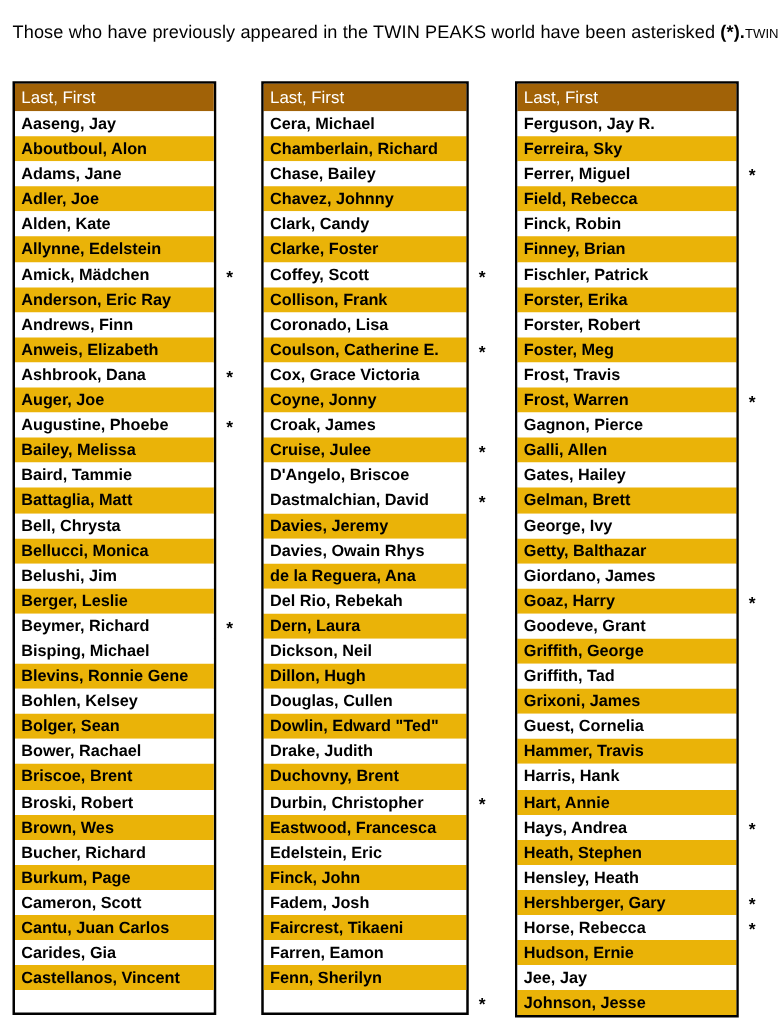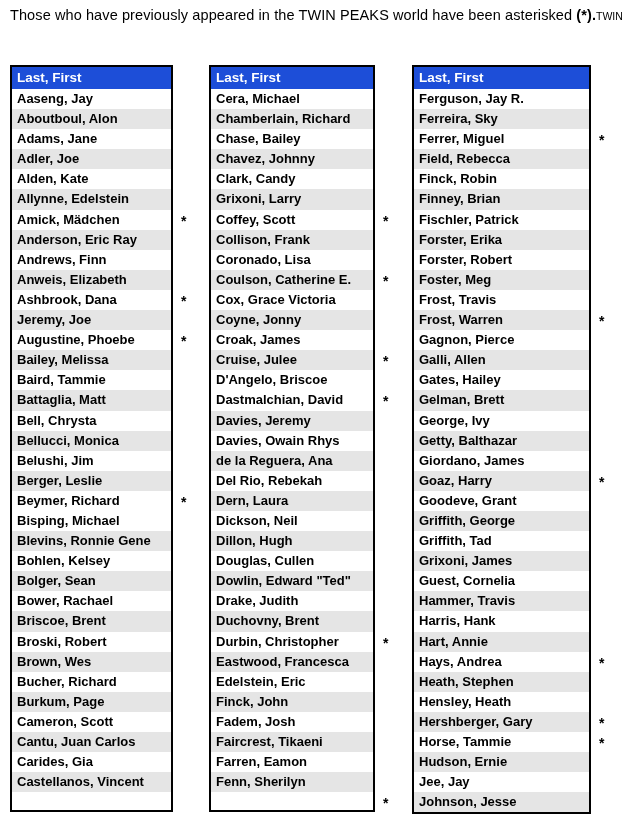--- a/index.html
+++ b/index.html
@@ -5,42 +5,42 @@
   * { margin: 0; padding: 0; box-sizing: border-box; }
   html, body { background: #ffffff; }
   body {
     width: 626px; height: 822px;
     position: relative;
     font-family: "Liberation Sans", sans-serif;
     color: #000;
     overflow: hidden;
   }
   .topbar {
-    position: absolute; left: 10px; top: 7px; width: 608px;
+    position: absolute; left: 10px; top: 18px; width: 608px;
     display: flex; justify-content: space-between; align-items: flex-start;
   }
   .note { font-size: 14.5px; letter-spacing: 0.1px; white-space: nowrap; }
   .note b { font-weight: bold; }
   .corner { font-size: 10.5px; padding-top: 3px; white-space: nowrap; }
   .tables { position: absolute; top: 65px; left: 0; width: 626px; height: 750px; }
   .cast-table { position: absolute; top: 0; display: flex; }
   .name-col { border: 2px solid #000; background: #fff; }
   .thead {
-    background: #1d4ed8; color: #fff;
-    font-weight: bold; font-size: 13.5px;
+    background: #a16207; color: #fff;
+    font-weight: normal; font-size: 13.5px;
     height: 22px; line-height: 22px;
     padding-left: 5px; white-space: nowrap;
   }
   .trow {
     height: 20.1px; line-height: 20.1px;
     font-weight: bold; font-size: 13px;
     padding-left: 5px; white-space: nowrap; overflow: hidden;
     background: #fff;
   }
-  .trow.alt { background: #e5e5e5; }
+  .trow.alt { background: #eab308; }
   .star-col { width: 33px; }
   .star-head { height: 24px; }
   .star-cell {
     height: 20.1px; line-height: 22px;
     font-weight: bold; font-size: 14px;
     padding-left: 8px;
   }
 </style>
 </head>
 <body>
@@ -58,21 +58,21 @@
         <div class="trow alt">Aboutboul, Alon</div>
         <div class="trow">Adams, Jane</div>
         <div class="trow alt">Adler, Joe</div>
         <div class="trow">Alden, Kate</div>
         <div class="trow alt">Allynne, Edelstein</div>
         <div class="trow">Amick, Mädchen</div>
         <div class="trow alt">Anderson, Eric Ray</div>
         <div class="trow">Andrews, Finn</div>
         <div class="trow alt">Anweis, Elizabeth</div>
         <div class="trow">Ashbrook, Dana</div>
-        <div class="trow alt">Jeremy, Joe</div>
+        <div class="trow alt">Auger, Joe</div>
         <div class="trow">Augustine, Phoebe</div>
         <div class="trow alt">Bailey, Melissa</div>
         <div class="trow">Baird, Tammie</div>
         <div class="trow alt">Battaglia, Matt</div>
         <div class="trow">Bell, Chrysta</div>
         <div class="trow alt">Bellucci, Monica</div>
         <div class="trow">Belushi, Jim</div>
         <div class="trow alt">Berger, Leslie</div>
         <div class="trow">Beymer, Richard</div>
         <div class="trow">Bisping, Michael</div>
@@ -131,21 +131,21 @@
       </div>
     </div>
     <div class="cast-table" style="left: 209px;">
       <div class="name-col" style="width: 166px;">
         <div class="thead">Last, First</div>
         <div class="trow">Cera, Michael</div>
         <div class="trow alt">Chamberlain, Richard</div>
         <div class="trow">Chase, Bailey</div>
         <div class="trow alt">Chavez, Johnny</div>
         <div class="trow">Clark, Candy</div>
-        <div class="trow alt">Grixoni, Larry</div>
+        <div class="trow alt">Clarke, Foster</div>
         <div class="trow">Coffey, Scott</div>
         <div class="trow alt">Collison, Frank</div>
         <div class="trow">Coronado, Lisa</div>
         <div class="trow alt">Coulson, Catherine E.</div>
         <div class="trow">Cox, Grace Victoria</div>
         <div class="trow alt">Coyne, Jonny</div>
         <div class="trow">Croak, James</div>
         <div class="trow alt">Cruise, Julee</div>
         <div class="trow">D'Angelo, Briscoe</div>
         <div class="trow">Dastmalchian, David</div>
@@ -237,21 +237,21 @@
         <div class="trow">Griffith, Tad</div>
         <div class="trow alt">Grixoni, James</div>
         <div class="trow">Guest, Cornelia</div>
         <div class="trow alt">Hammer, Travis</div>
         <div class="trow">Harris, Hank</div>
         <div class="trow alt">Hart, Annie</div>
         <div class="trow">Hays, Andrea</div>
         <div class="trow alt">Heath, Stephen</div>
         <div class="trow">Hensley, Heath</div>
         <div class="trow alt">Hershberger, Gary</div>
-        <div class="trow">Horse, Tammie</div>
+        <div class="trow">Horse, Rebecca</div>
         <div class="trow alt">Hudson, Ernie</div>
         <div class="trow">Jee, Jay</div>
         <div class="trow alt">Johnson, Jesse</div>
       </div>
       <div class="star-col">
         <div class="star-head"></div>
         <div class="star-cell"></div>
         <div class="star-cell"></div>
         <div class="star-cell">*</div>
         <div class="star-cell"></div>

